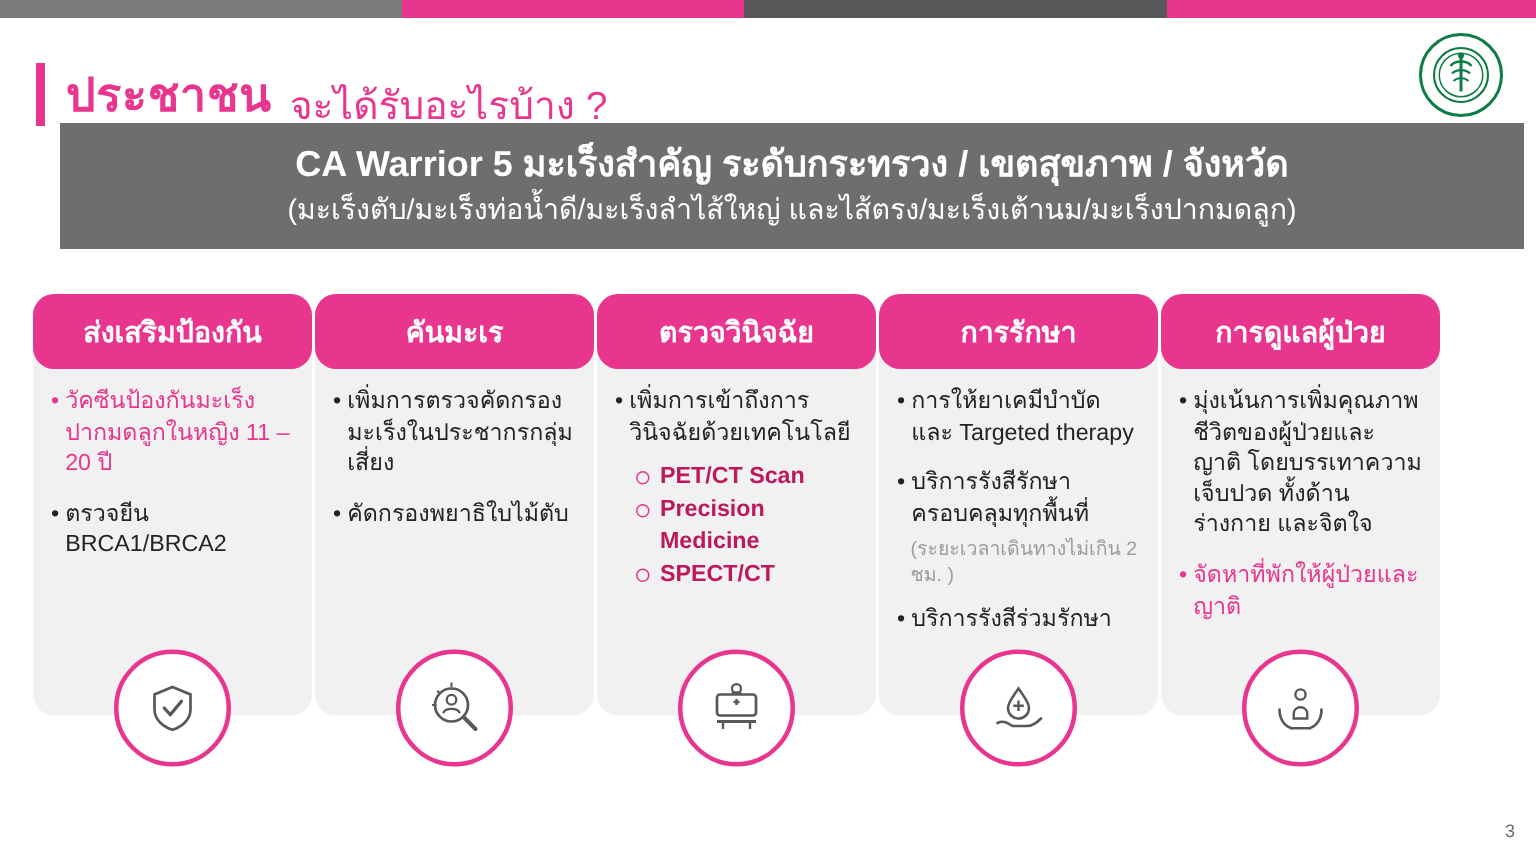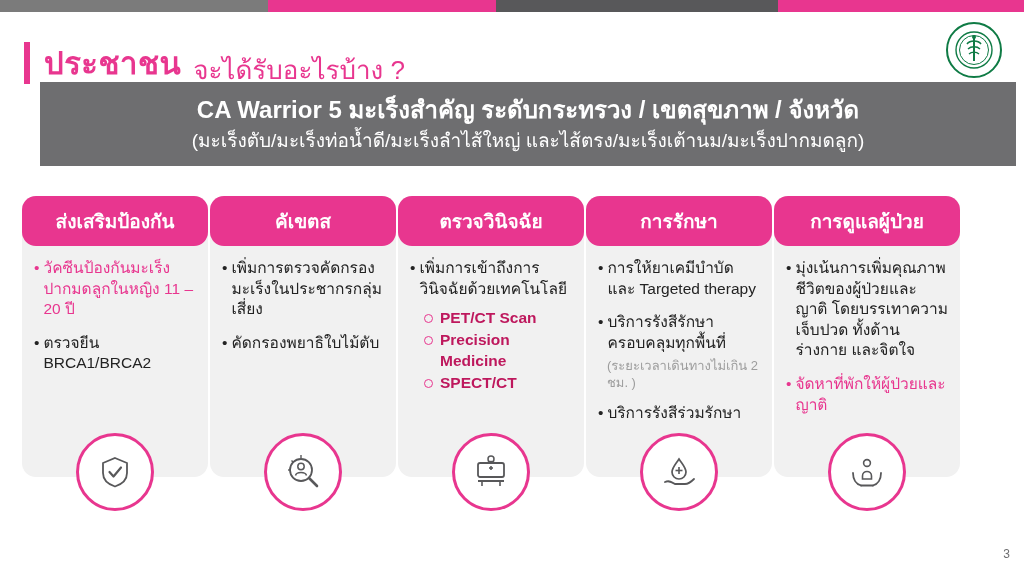--- a/index.html
+++ b/index.html
@@ -259,21 +259,21 @@
     </div>
     <div class="card-icon">
       <svg width="40" height="40" viewBox="0 0 40 40" aria-hidden="true">
         <path d="M20 6 L32 11 V21 C32 28, 26 32.5, 20 34.5 C14 32.5, 8 28, 8 21 V11 Z" fill="none" stroke="#58585a" stroke-width="1.8"></path>
         <path d="M14.5 20 L18.5 24.5 L26 15.5" fill="none" stroke="#58585a" stroke-width="2.2" stroke-linecap="round" stroke-linejoin="round"></path>
       </svg>
     </div>
   </div>
 
   <div class="card">
-    <div class="card-head">คัเขตส</div>
+    <div class="card-head">คันมะเร</div>
     <div class="card-body">
       <div class="bullet">
         <span class="dot">•</span>
         <span class="txt">เพิ่มการตรวจคัดกรองมะเร็งในประชากรกลุ่มเสี่ยง</span>
       </div>
       <div class="bullet">
         <span class="dot">•</span>
         <span class="txt">คัดกรองพยาธิใบไม้ตับ</span>
       </div>
     </div>

